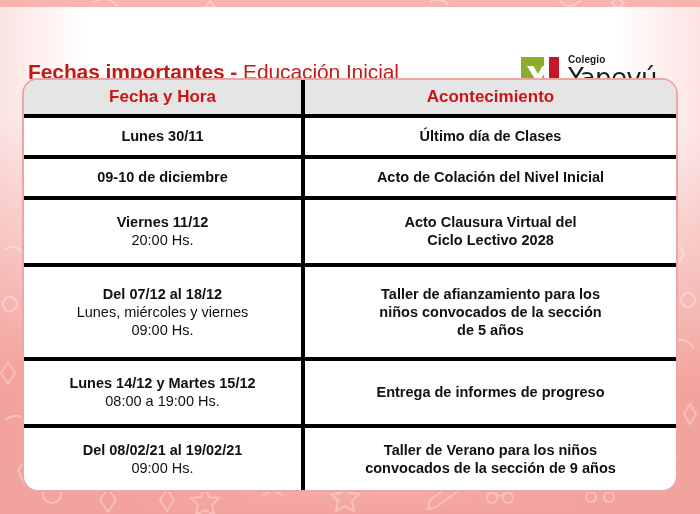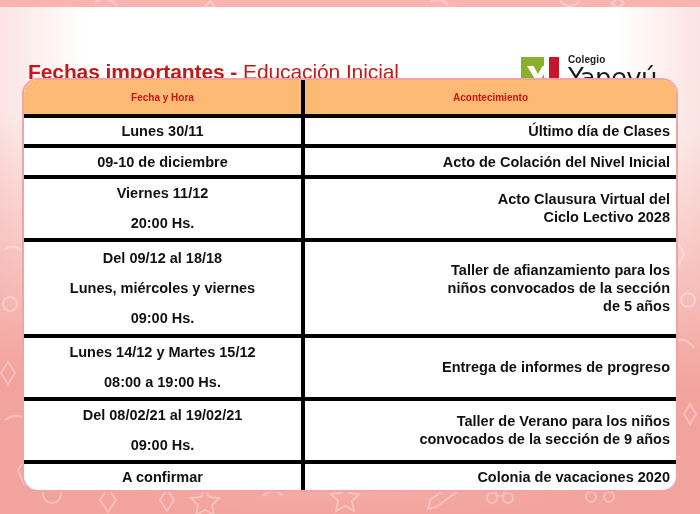--- a/index.html
+++ b/index.html
@@ -117,38 +117,38 @@
     text-align: center;
     vertical-align: middle;
     padding: 3px 6px;
     box-sizing: border-box;
   }
   table.sched th:first-child,
   table.sched td:first-child { border-left: none; width: 279px; }
   table.sched th:last-child,
   table.sched td:last-child { border-right: none; }
   table.sched thead th {
-    background: #fdba74;
+    background: #e5e5e5;
     border-top: none;
     color: #cc1414;
     font-weight: 700;
-    font-size: 10px;
+    font-size: 17px;
     height: 36px;
   }
   table.sched tbody tr:last-child td { border-bottom: none; }
 
   .cell {
     color: #111111;
     font-size: 14.5px;
     line-height: 18px;
   }
   .l-bold   { font-weight: 700; display: block; }
-  .l-normal { font-weight: 700; display: block; margin-top: 12px; }
+  .l-normal { font-weight: 400; display: block; }
   .cell.ev  { font-weight: 700; }
-  .cell.ev .l-bold { display: block; text-align: right; }
+  .cell.ev .l-bold { display: block; }
 </style>
 </head>
 <body>
 
 <div id="page">
 
   <div class="bg-wash"></div>
   <div class="bg-top-strip"></div>
 
   <svg class="doodles" width="700" height="514" viewBox="0 0 700 514" aria-hidden="true">
@@ -264,21 +264,21 @@
             <td>
               <div class="cell ev">
                 <span class="l-bold">Acto Clausura Virtual del</span>
                 <span class="l-bold">Ciclo Lectivo 2028</span>
               </div>
             </td>
           </tr>
           <tr>
             <td>
               <div class="cell">
-                <span class="l-bold">Del 09/12 al 18/18</span>
+                <span class="l-bold">Del 07/12 al 18/12</span>
                 <span class="l-normal">Lunes, miércoles y viernes</span>
                 <span class="l-normal">09:00 Hs.</span>
               </div>
             </td>
             <td>
               <div class="cell ev">
                 <span class="l-bold">Taller de afianzamiento para los</span>
                 <span class="l-bold">niños convocados de la sección</span>
                 <span class="l-bold">de 5 años</span>
               </div>
@@ -304,29 +304,17 @@
                 <span class="l-normal">09:00 Hs.</span>
               </div>
             </td>
             <td>
               <div class="cell ev">
                 <span class="l-bold">Taller de Verano para los niños</span>
                 <span class="l-bold">convocados de la sección de 9 años</span>
               </div>
             </td>
           </tr>
-          <tr>
-            <td>
-              <div class="cell">
-                <span class="l-bold">A confirmar</span>
-              </div>
-            </td>
-            <td>
-              <div class="cell ev">
-                <span class="l-bold">Colonia de vacaciones 2020</span>
-              </div>
-            </td>
-          </tr>
         </tbody>
     </table>
   </div>
 
 </div>
 
 </body></html>

